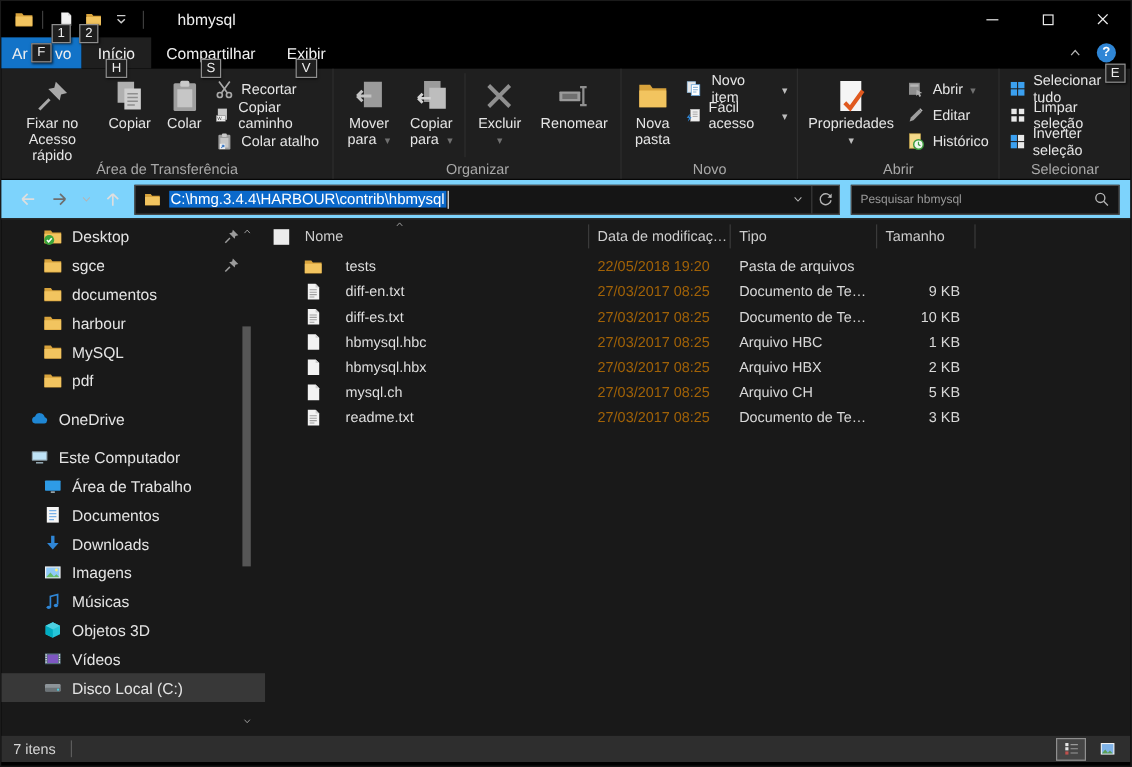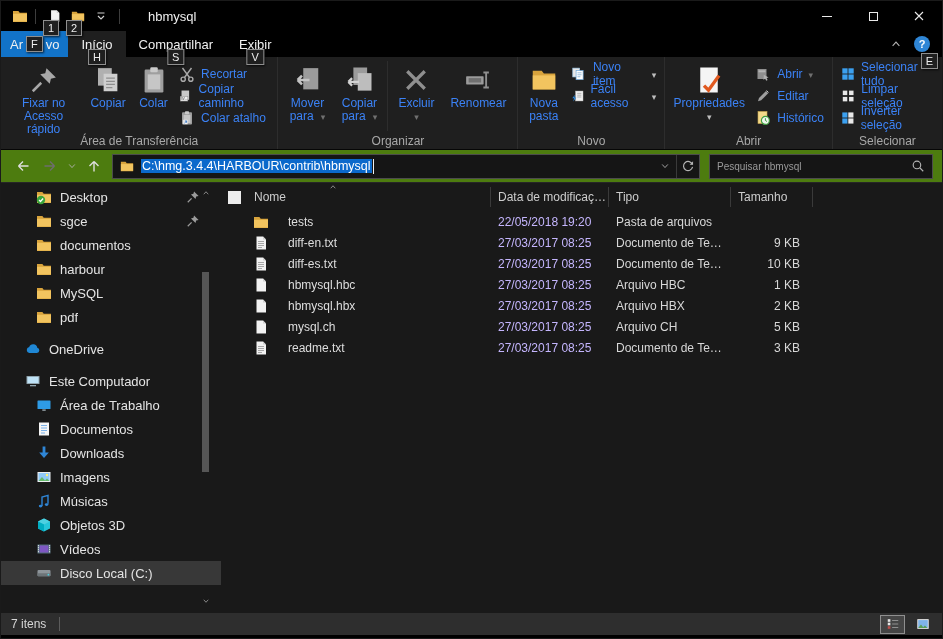--- a/index.html
+++ b/index.html
@@ -40,33 +40,33 @@
   .tab-right{margin-left:auto;display:flex;align-items:center;gap:12px;padding-right:12px;position:relative;}
   .rib-collapse{display:flex;}
   .help-btn{width:16px;height:16px;border-radius:50%;background:#2f86d6;color:#fff;display:flex;align-items:center;justify-content:center;font-size:11px;font-weight:bold;}
   .help-btn::after{content:"?";}
   .kt-help{right:4px;bottom:-12px;}
 
   
   .ribbon{position:absolute;top:56px;left:0;right:0;height:93px;background:#1f1f1f;display:flex;border-bottom:1px solid #060606;}
   .rgroup{position:relative;border-right:1px solid #2d2d2d;padding:1px 3px 16px;display:flex;align-items:flex-start;}
   .glabel{position:absolute;bottom:1px;left:0;right:0;text-align:center;font-size:12px;color:#a8a8a8;}
-  .rbtn{color:#3b82f6;font-size:12px;}
+  .rbtn{color:#e5e5e5;font-size:12px;}
   .rbtn.big{display:flex;flex-direction:column;align-items:center;padding:5px 5px 0;text-align:center;}
   .rbtn.big .icwrap{height:34px;display:flex;align-items:center;justify-content:center;}
   .rbtn.big .l1{display:block;line-height:13px;}
   .l2{display:flex;align-items:center;justify-content:flex-end;gap:7px;line-height:13px;}
   .smallcol{display:flex;flex-direction:column;padding-top:5px;}
   .rbtn.small{display:flex;align-items:center;gap:6px;height:22px;padding:0 5px;}
   .caret::after{content:"▾";font-size:9px;color:#bdbdbd;line-height:8px;}
   .caret.dim::after{color:#707070;}
   .vsep{width:1px;background:#2d2d2d;align-self:stretch;margin:3px 2px 2px;}
 
   
-  .addressrow{position:absolute;top:149px;left:0;right:0;height:32px;background:#4d7c0f;display:flex;align-items:center;padding-left:8px;}
+  .addressrow{position:absolute;top:149px;left:0;right:0;height:32px;background:#7dd3fc;display:flex;align-items:center;padding-left:8px;}
   .navbtn{width:27px;height:26px;display:flex;align-items:center;justify-content:center;}
   .navbtn.sm{width:17px;}
   .addressbox{height:25px;width:588px;margin-left:5px;display:flex;align-items:center;border:1px solid #4c4c4c;background:#151515;padding-left:7px;}
   .path-sel{margin-left:7px;font-size:12.5px;background:#0b69cb;color:#fff;padding:0 1px;white-space:nowrap;}
   .caret-line{width:1px;height:15px;background:#f0f0f0;margin-left:1px;}
   .addr-spacer{flex:1;}
   .addr-btn{width:23px;height:23px;display:flex;align-items:center;justify-content:center;}
   .addr-btn + .addr-btn{border-left:1px solid #3a3a3a;}
   .searchbox{height:25px;flex:1;margin:0 9px 0 9px;border:1px solid #4c4c4c;background:#151515;display:flex;align-items:center;padding:0 7px;}
   .searchbox input{flex:1;background:transparent;border:none;outline:none;color:#cfcfcf;font-size:10px;font-family:inherit;}
@@ -95,21 +95,21 @@
   .c-name{width:270px;display:flex;align-items:center;padding-left:7px;}
   .c-date{width:118px;}
   .c-type{width:122px;}
   .c-size{width:82px;}
   .c-fill{flex:1;border-right:none;}
   .hdr-checkbox{width:13px;height:13px;background:#ececec;display:inline-block;margin-right:13px;flex:none;}
   .hdr-sort{position:absolute;top:0;left:108px;}
   .file-row{height:21px;display:flex;align-items:center;font-size:12px;color:#dedede;}
   .cell-name{width:270px;padding-left:32px;display:flex;align-items:center;gap:19px;}
   .cell-name .fname{white-space:nowrap;}
-  .cell-date{width:118px;padding-left:7px;color:#c4b5fd;}
+  .cell-date{width:118px;padding-left:7px;color:#a16207;}
   .cell-type{width:122px;padding-left:7px;color:#d8d8d8;}
   .cell-size{width:82px;padding-right:13px;text-align:right;color:#d8d8d8;}
 
   
   .statusbar{position:absolute;left:0;right:0;bottom:3px;height:22px;background:#2e2e2e;display:flex;align-items:center;padding-left:10px;font-size:12px;color:#d6d6d6;}
   .sb-sep{width:1px;height:14px;background:#5c5c5c;margin-left:13px;}
   .sb-views{margin-left:auto;display:flex;gap:5px;margin-right:7px;}
   .viewbtn{width:25px;height:19px;display:flex;align-items:center;justify-content:center;border:1px solid transparent;}
   .viewbtn.active{border-color:#8f8f8f;background:#454545;}
 </style>

